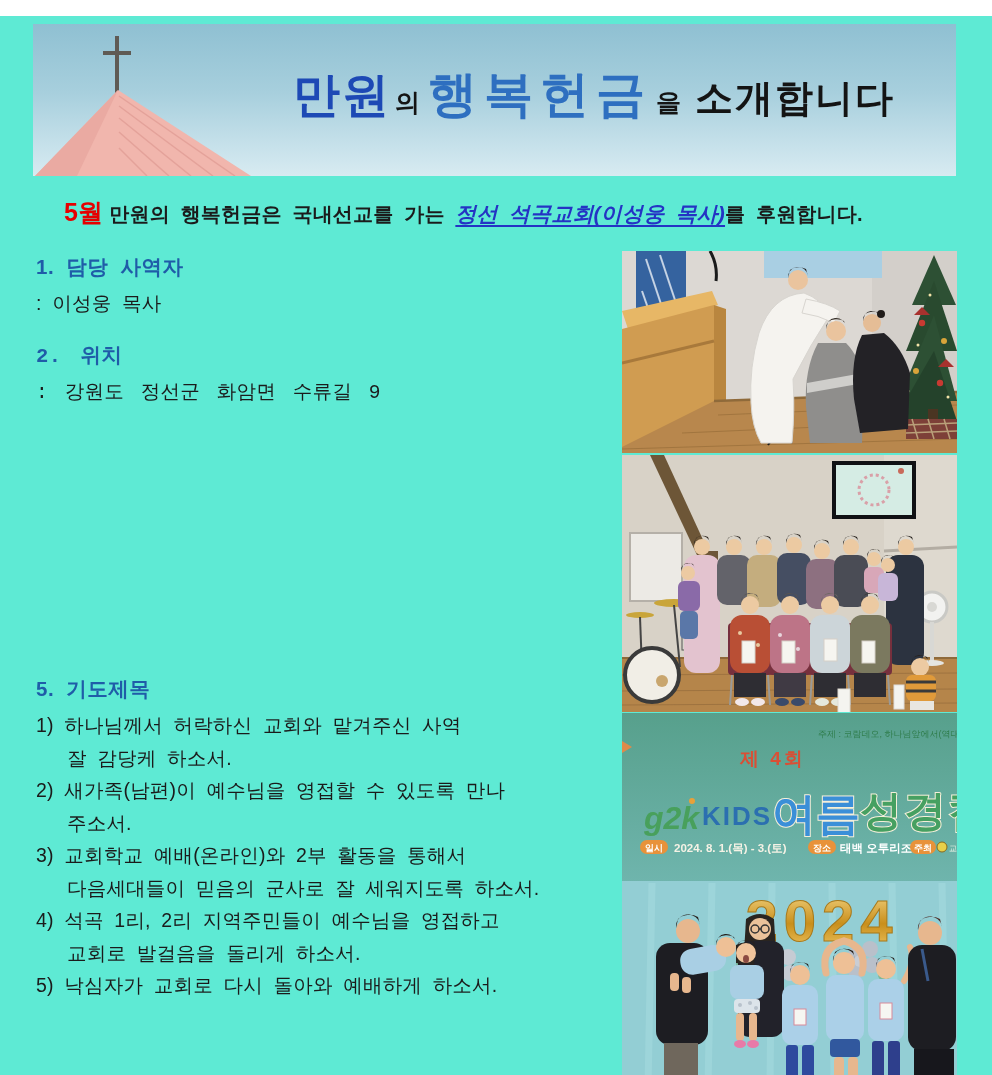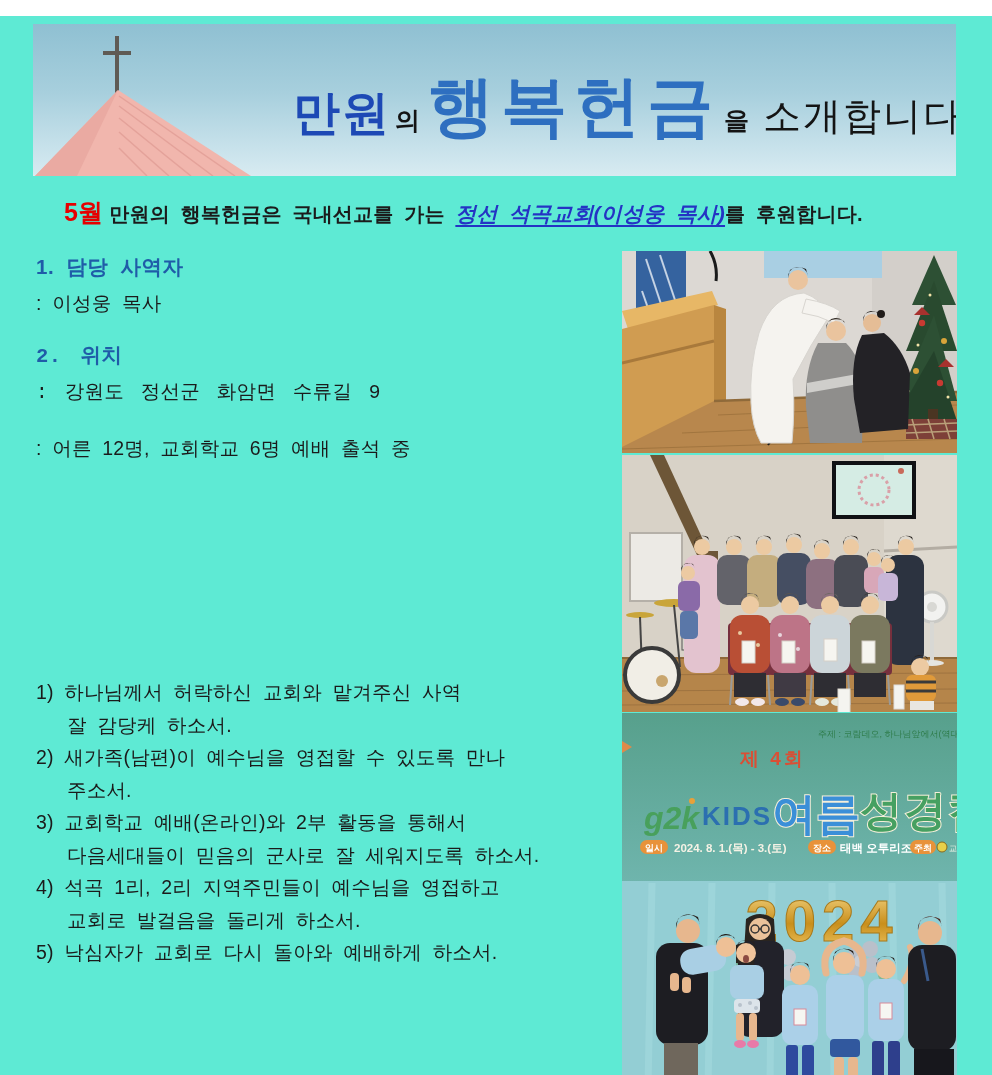--- a/index.html
+++ b/index.html
@@ -7,22 +7,22 @@
         font-family:"Liberation Sans","DejaVu Sans",sans-serif;color:#1b1b1b;margin-top:16px;}
   #page::after{content:"";position:absolute;left:0;bottom:0;width:100%;height:3px;background:#f7f0da;}
 
   
   .banner{position:absolute;left:33px;top:8px;width:923px;height:152px;
           background:linear-gradient(180deg,#8fc0d2 0%,#a7cfdd 45%,#cfe6ee 90%,#d8ebf1 100%);overflow:hidden;}
   .church{position:absolute;left:0;top:0;}
   .banner-title{position:absolute;left:260px;top:38px;display:flex;align-items:baseline;white-space:nowrap;}
   .bt-manwon{font-size:47px;font-weight:bold;color:#1d49b5;letter-spacing:2px;}
   .bt-part{font-size:25px;font-weight:bold;color:#141414;margin:0 8px 0 4px;}
-  .bt-haengbok{font-size:66px;font-weight:bold;color:#2e6fc0;letter-spacing:7px;font-family:Liberation Mono, monospace;}
-  .bt-sogae{font-size:38px;font-weight:normal;color:#141414;letter-spacing:2px;margin-left:6px;text-align:right;}
+  .bt-haengbok{font-size:49px;font-weight:bold;color:#2e6fc0;letter-spacing:7px;font-family:Liberation Mono, monospace;}
+  .bt-sogae{font-size:38px;font-weight:bold;color:#141414;letter-spacing:2px;margin-left:6px;text-align:right;}
 
   
   .intro{position:absolute;left:64px;top:180px;width:880px;margin:0;font-size:20px;font-weight:bold;
          letter-spacing:0.2px;word-spacing:5px;white-space:nowrap;}
   .intro .month{color:#e60000;font-size:25px;margin-right:6px;}
   .church-link{color:#2433c4;font-size:21px;text-decoration:underline;text-underline-offset:4px;cursor:pointer;font-style:italic;}
 
   
   .section{position:absolute;left:36px;width:575px;}
   .sec-h{font-size:20.5px;font-weight:bold;color:#1f5ca8;letter-spacing:0.5px;word-spacing:6px;line-height:26px;margin-bottom:7px;}
@@ -76,25 +76,25 @@
     <div class="sec-h">1. 담당 사역자</div>
     <div class="line">: 이성웅 목사</div>
   </div>
 
   <div class="section" id="sec2">
     <div class="sec-h">2. 위치</div>
     <div class="line">: 강원도 정선군 화암면 수류길 9</div>
   </div>
 
   <div class="section" id="sec3">
-    <div class="line">: 어른 12명, 교회학교 6명 예배 출석 중</div>
   </div>
 
 
   <div class="section" id="sec5">
+    <div class="sec-h">5. 기도제목</div>
     <div class="line">1) 하나님께서 허락하신 교회와 맡겨주신 사역</div>
     <div class="line cont">잘 감당케 하소서.</div>
     <div class="line">2) 새가족(남편)이 예수님을 영접할 수 있도록 만나</div>
     <div class="line cont">주소서.</div>
     <div class="line">3) 교회학교 예배(온라인)와 2부 활동을 통해서</div>
     <div class="line cont">다음세대들이 믿음의 군사로 잘 세워지도록 하소서.</div>
     <div class="line">4) 석곡 1리, 2리 지역주민들이 예수님을 영접하고</div>
     <div class="line cont">교회로 발걸음을 돌리게 하소서.</div>
     <div class="line">5) 낙심자가 교회로 다시 돌아와 예배하게 하소서.</div>
   </div>

